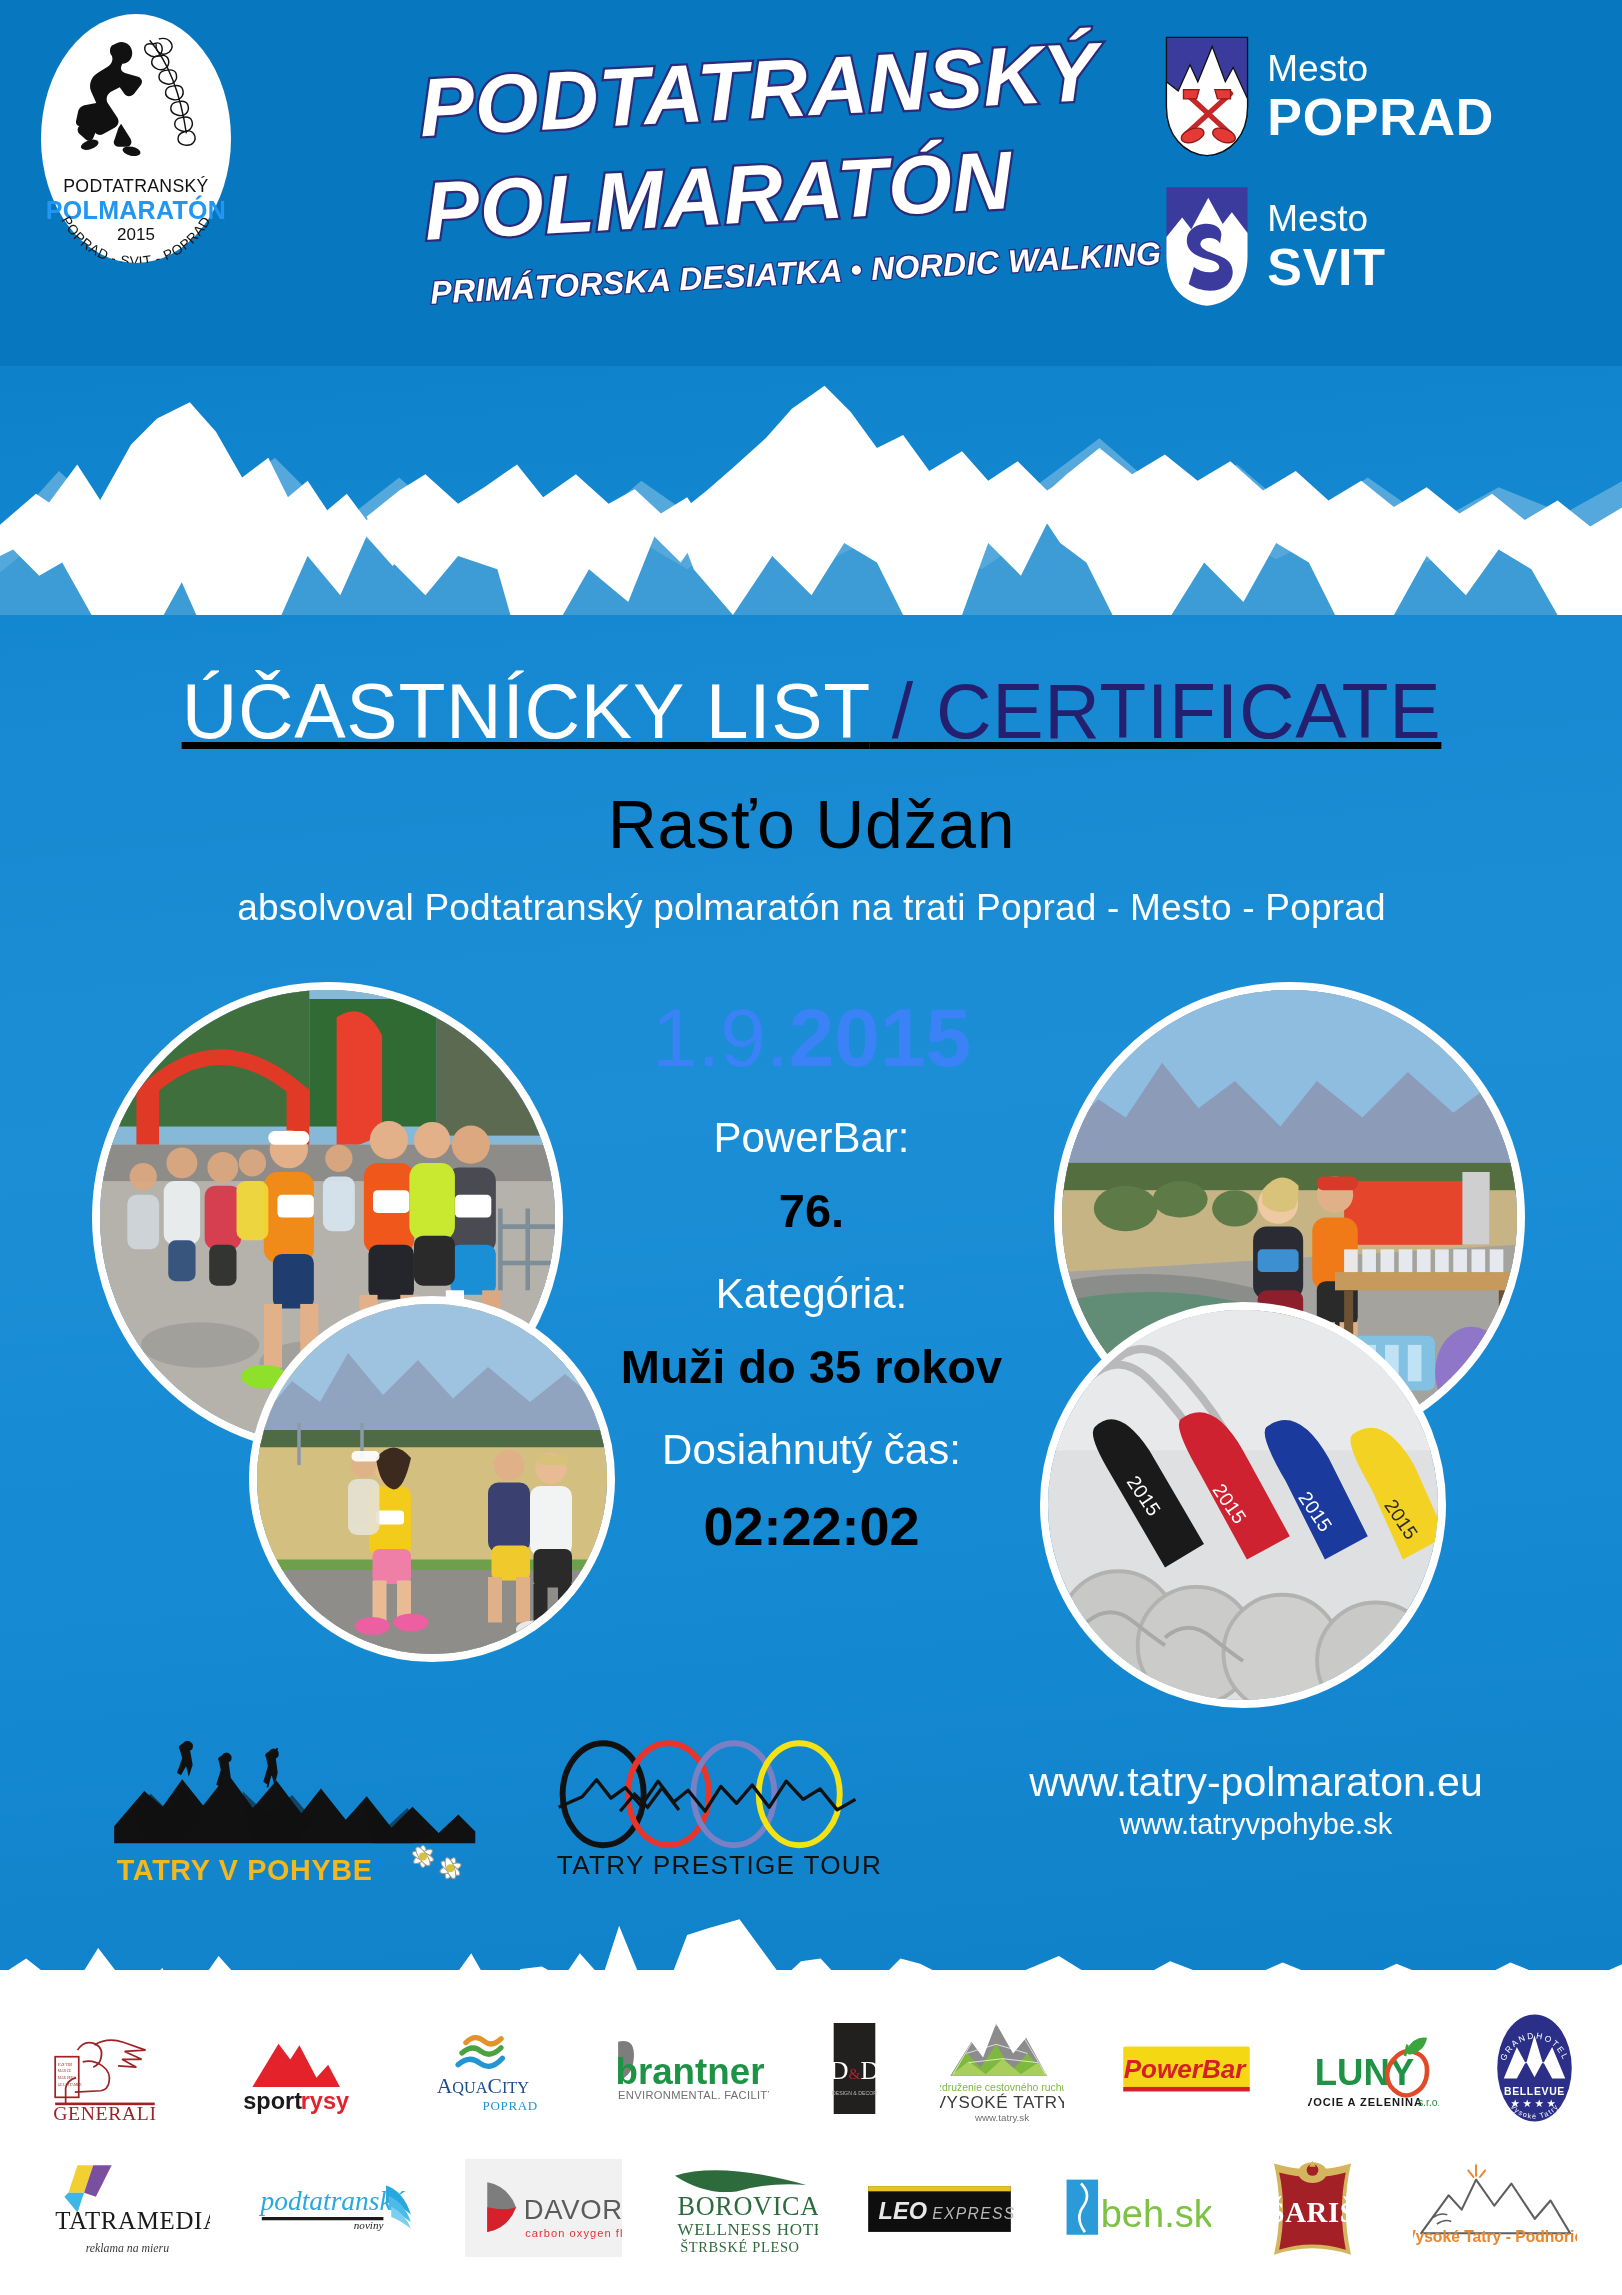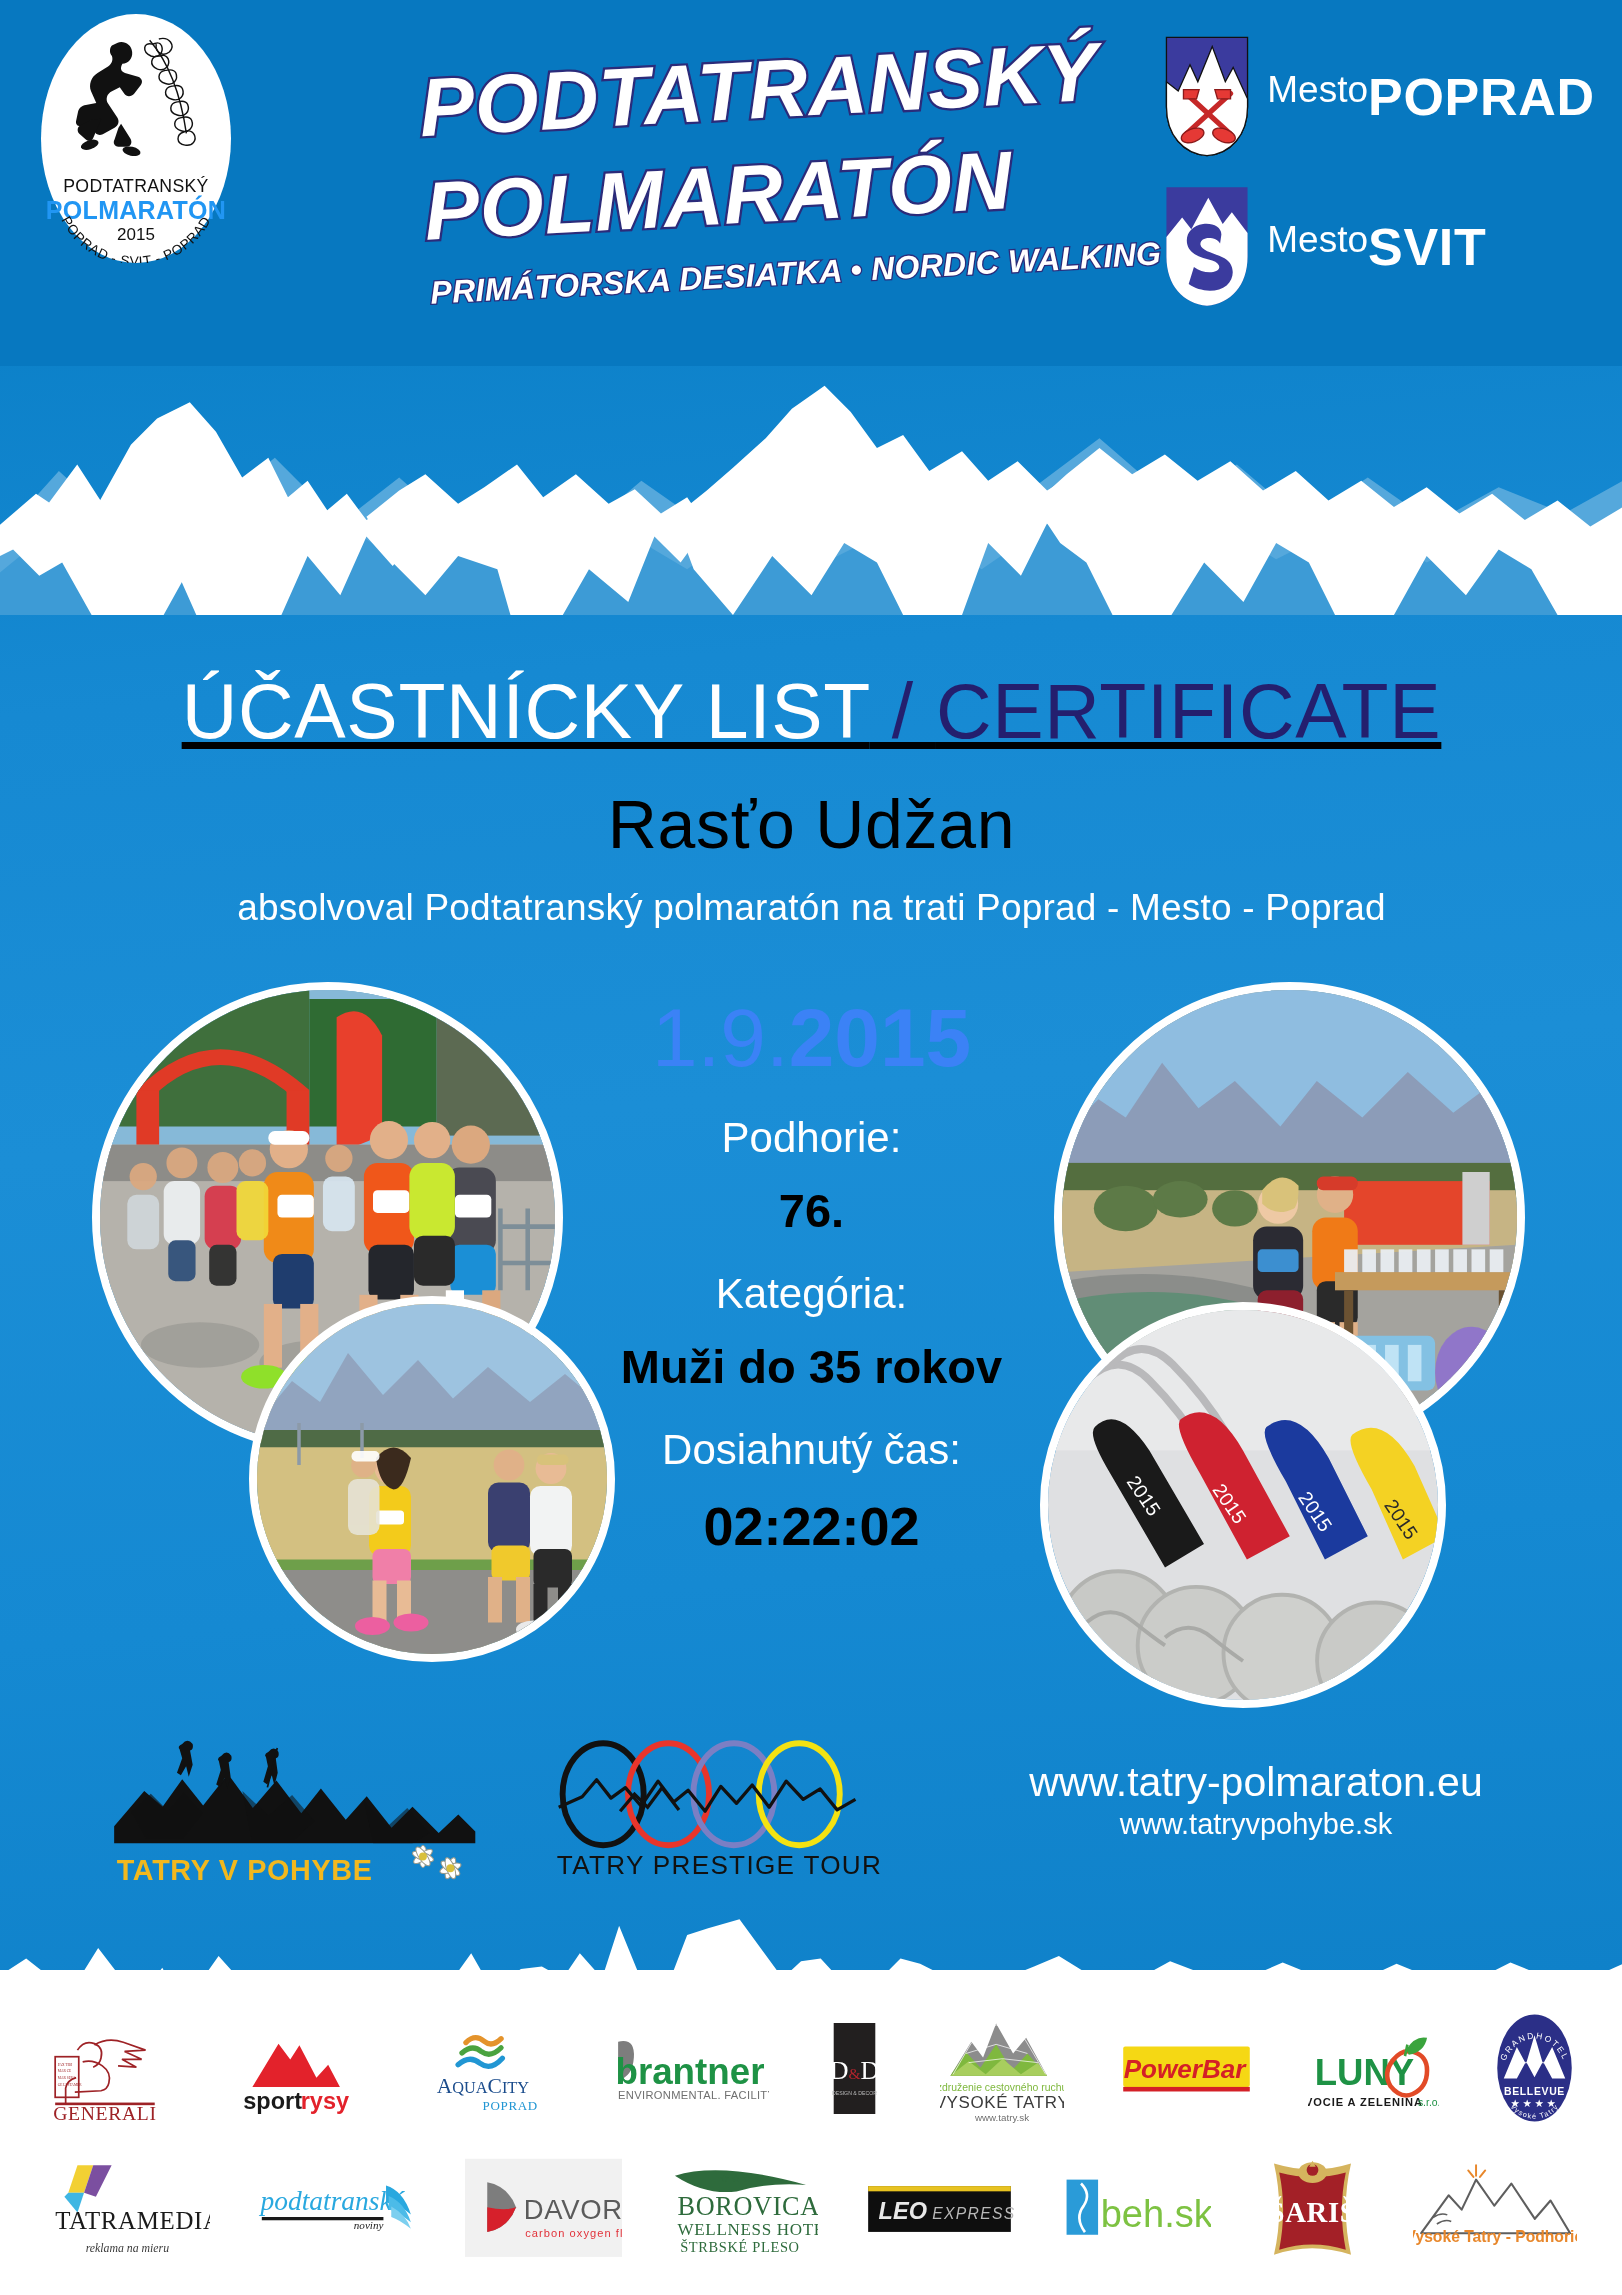--- a/index.html
+++ b/index.html
@@ -51,21 +51,21 @@
     position:absolute;left:10.5px;top:216px;font-size:32px;font-weight:bold;font-style:italic;
     color:#ffffff;-webkit-text-stroke:2.6px #2b2b7a;paint-order:stroke fill;
     letter-spacing:0.3px;white-space:nowrap;transform:rotate(-3.1deg);
   }
 
   
   .city{position:absolute;display:flex;align-items:center;gap:18.3px;}
   .city#city-poprad{left:1165px;top:36px;}
   .city#city-svit{left:1165px;top:186px;}
   .crest{width:84px;height:121px;}
-  .city-txt{display:flex;line-height:1;}
+  .city-txt{display:flex;flex-direction:column;line-height:1;}
   .city-small{font-size:37px;color:#ffffff;font-weight:400;margin-bottom:3.9px;}
   .city-big{font-size:52px;color:#ffffff;font-weight:bold;letter-spacing:0.7px;}
 
   
   .cert-head{
     position:absolute;left:0;top:667px;width:1623px;text-align:center;
     font-size:77px;letter-spacing:0.7px;white-space:nowrap;text-decoration:underline;
   }
   .cert-head .sk{color:#ffffff;}
   .cert-head .en{color:#241f6e;}
@@ -420,21 +420,21 @@
       </g>
       <g stroke="#a9aaa7" stroke-width="1" fill="none">
         <path d="M10,80 q6,-5 12,0 q5,4 8,6"></path>
           <path d="M30,84 q6,-5 12,0 q5,4 8,6"></path>
       </g>
     </svg>
   </div>
 
   <div class="result">
     <div class="r-date"><span>1.9.</span><b>2015</b></div>
-    <div class="r-label">Podhorie:</div>
+    <div class="r-label">PowerBar:</div>
     <div class="r-value">76.</div>
     <div class="r-label">Kategória:</div>
     <div class="r-value">Muži do 35 rokov</div>
     <div class="r-label">Dosiahnutý čas:</div>
     <div class="r-value big">02:22:02</div>
   </div>
 
   <svg class="tvp" viewBox="0 0 590 250">
     <g fill="#111">
       <path d="M14,150 L60,96 L88,120 L118,78 L150,118 L188,70 L226,122 L262,80 L300,130 L330,92 L368,140 L400,104 L438,152 L470,120 L510,160 L540,132 L566,158 L566,176 L14,176Z"></path>

